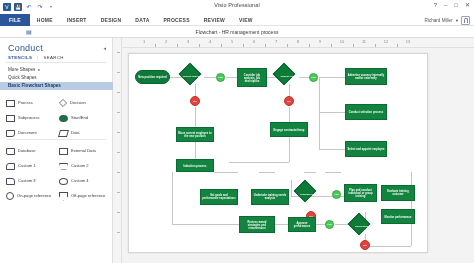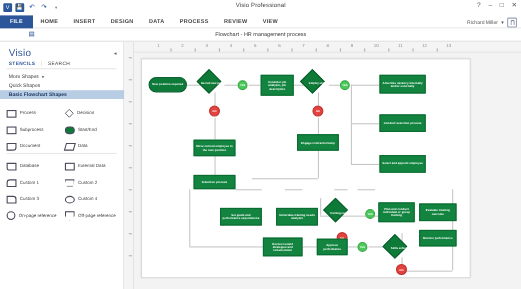--- a/index.html
+++ b/index.html
@@ -232,21 +232,21 @@
         </span>
     </div>
   </div>
 
   <div class="dochead">
     <div class="doc-ico">▤</div>
     <div class="doc-title">Flowchart - HR management process</div>
   </div>
 
   <div class="shapes-panel">
-    <div class="panel-title">Visio</div>
+    <div class="panel-title">Conduct</div>
     <div class="panel-collapse">◂</div>
 
     <div class="panel-subtabs">
       <span>STENCILS</span>
       <span class="sep">|</span>
       <span class="search">SEARCH</span>
     </div>
     <div class="panel-rule"></div>
 
     <div class="panel-links">

